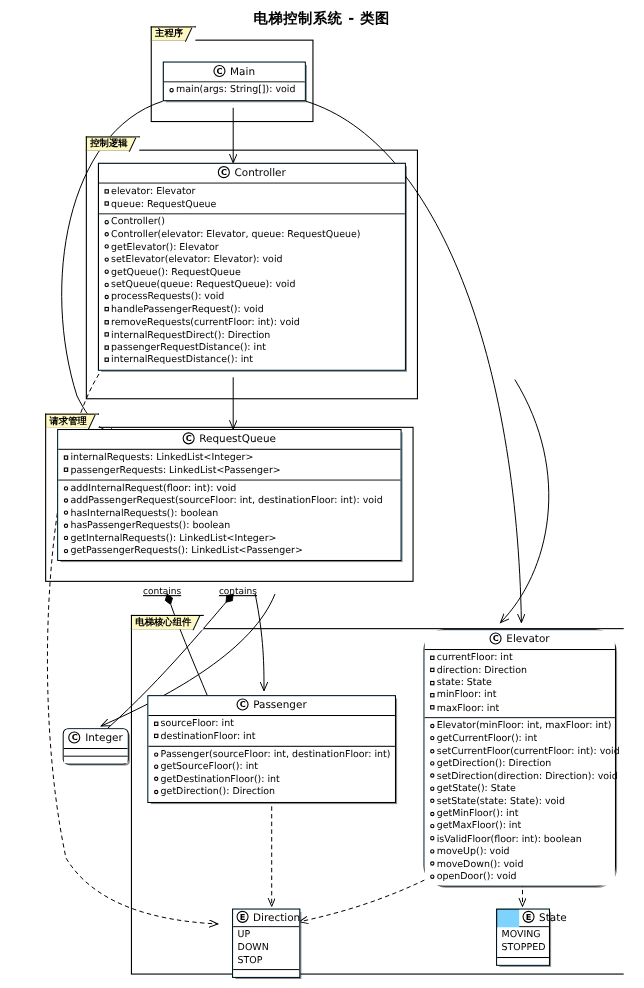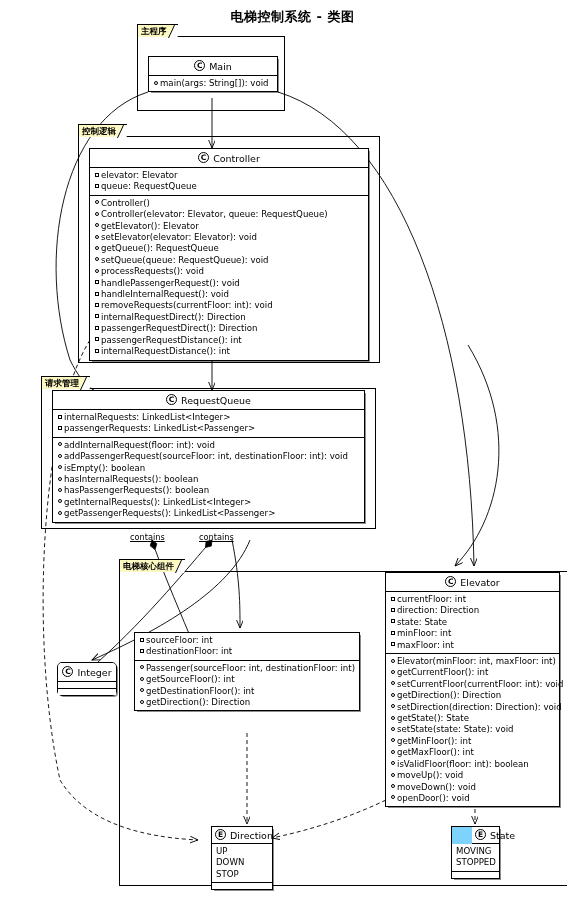--- a/index.html
+++ b/index.html
@@ -314,33 +314,25 @@
       <div class="member">
           <span class="vis vis-pub"></span>
           <span>processRequests(): void</span>
         </div>
       <div class="member">
           <span class="vis vis-priv"></span>
           <span>handlePassengerRequest(): void</span>
         </div>
       <div class="member">
           <span class="vis vis-priv"></span>
-          <span>handleInternalRequest(): void</span>
-        </div>
-      <div class="member">
-          <span class="vis vis-priv"></span>
           <span>removeRequests(currentFloor: int): void</span>
         </div>
       <div class="member">
           <span class="vis vis-priv"></span>
           <span>internalRequestDirect(): Direction</span>
-        </div>
-      <div class="member">
-          <span class="vis vis-priv"></span>
-          <span>passengerRequestDirect(): Direction</span>
         </div>
       <div class="member">
           <span class="vis vis-priv"></span>
           <span>passengerRequestDistance(): int</span>
         </div>
       <div class="member">
           <span class="vis vis-priv"></span>
           <span>internalRequestDistance(): int</span>
         </div>
     </div>
@@ -364,24 +356,20 @@
       <div class="member">
           <span class="vis vis-pub"></span>
           <span>addInternalRequest(floor: int): void</span>
         </div>
       <div class="member">
           <span class="vis vis-pub"></span>
           <span>addPassengerRequest(sourceFloor: int, destinationFloor: int): void</span>
         </div>
       <div class="member">
           <span class="vis vis-pub"></span>
-          <span>isEmpty(): boolean</span>
-        </div>
-      <div class="member">
-          <span class="vis vis-pub"></span>
           <span>hasInternalRequests(): boolean</span>
         </div>
       <div class="member">
           <span class="vis vis-pub"></span>
           <span>hasPassengerRequests(): boolean</span>
         </div>
       <div class="member">
           <span class="vis vis-pub"></span>
           <span>getInternalRequests(): LinkedList&lt;Integer&gt;</span>
         </div>
@@ -397,20 +385,23 @@
 
   <div class="cls rounded" style="left:57px; top:662px; width:60px;">
     <div class="cls-header">
       <span class="stereo">C</span><span class="cls-name">Integer</span>
     </div>
     <div class="cls-section empty"></div>
     <div class="cls-section empty"></div>
   </div>
 
   <div class="cls" style="left:134px; top:632px; width:226px;">
+    <div class="cls-header">
+      <span class="stereo">C</span><span class="cls-name">Passenger</span>
+    </div>
     <div class="cls-section">
       <div class="member">
           <span class="vis vis-priv"></span>
           <span>sourceFloor: int</span>
         </div>
       <div class="member">
           <span class="vis vis-priv"></span>
           <span>destinationFloor: int</span>
         </div>
     </div>
@@ -427,21 +418,21 @@
           <span class="vis vis-pub"></span>
           <span>getDestinationFloor(): int</span>
         </div>
       <div class="member">
           <span class="vis vis-pub"></span>
           <span>getDirection(): Direction</span>
         </div>
     </div>
   </div>
 
-  <div class="cls" style="left:385px; top:572px; width:175px;">
+  <div class="cls" style="left:385px; top:572px; width:175px;border-radius:19px;">
     <div class="cls-header">
       <span class="stereo">C</span><span class="cls-name">Elevator</span>
     </div>
     <div class="cls-section">
       <div class="member">
           <span class="vis vis-priv"></span>
           <span>currentFloor: int</span>
         </div>
       <div class="member">
           <span class="vis vis-priv"></span>

